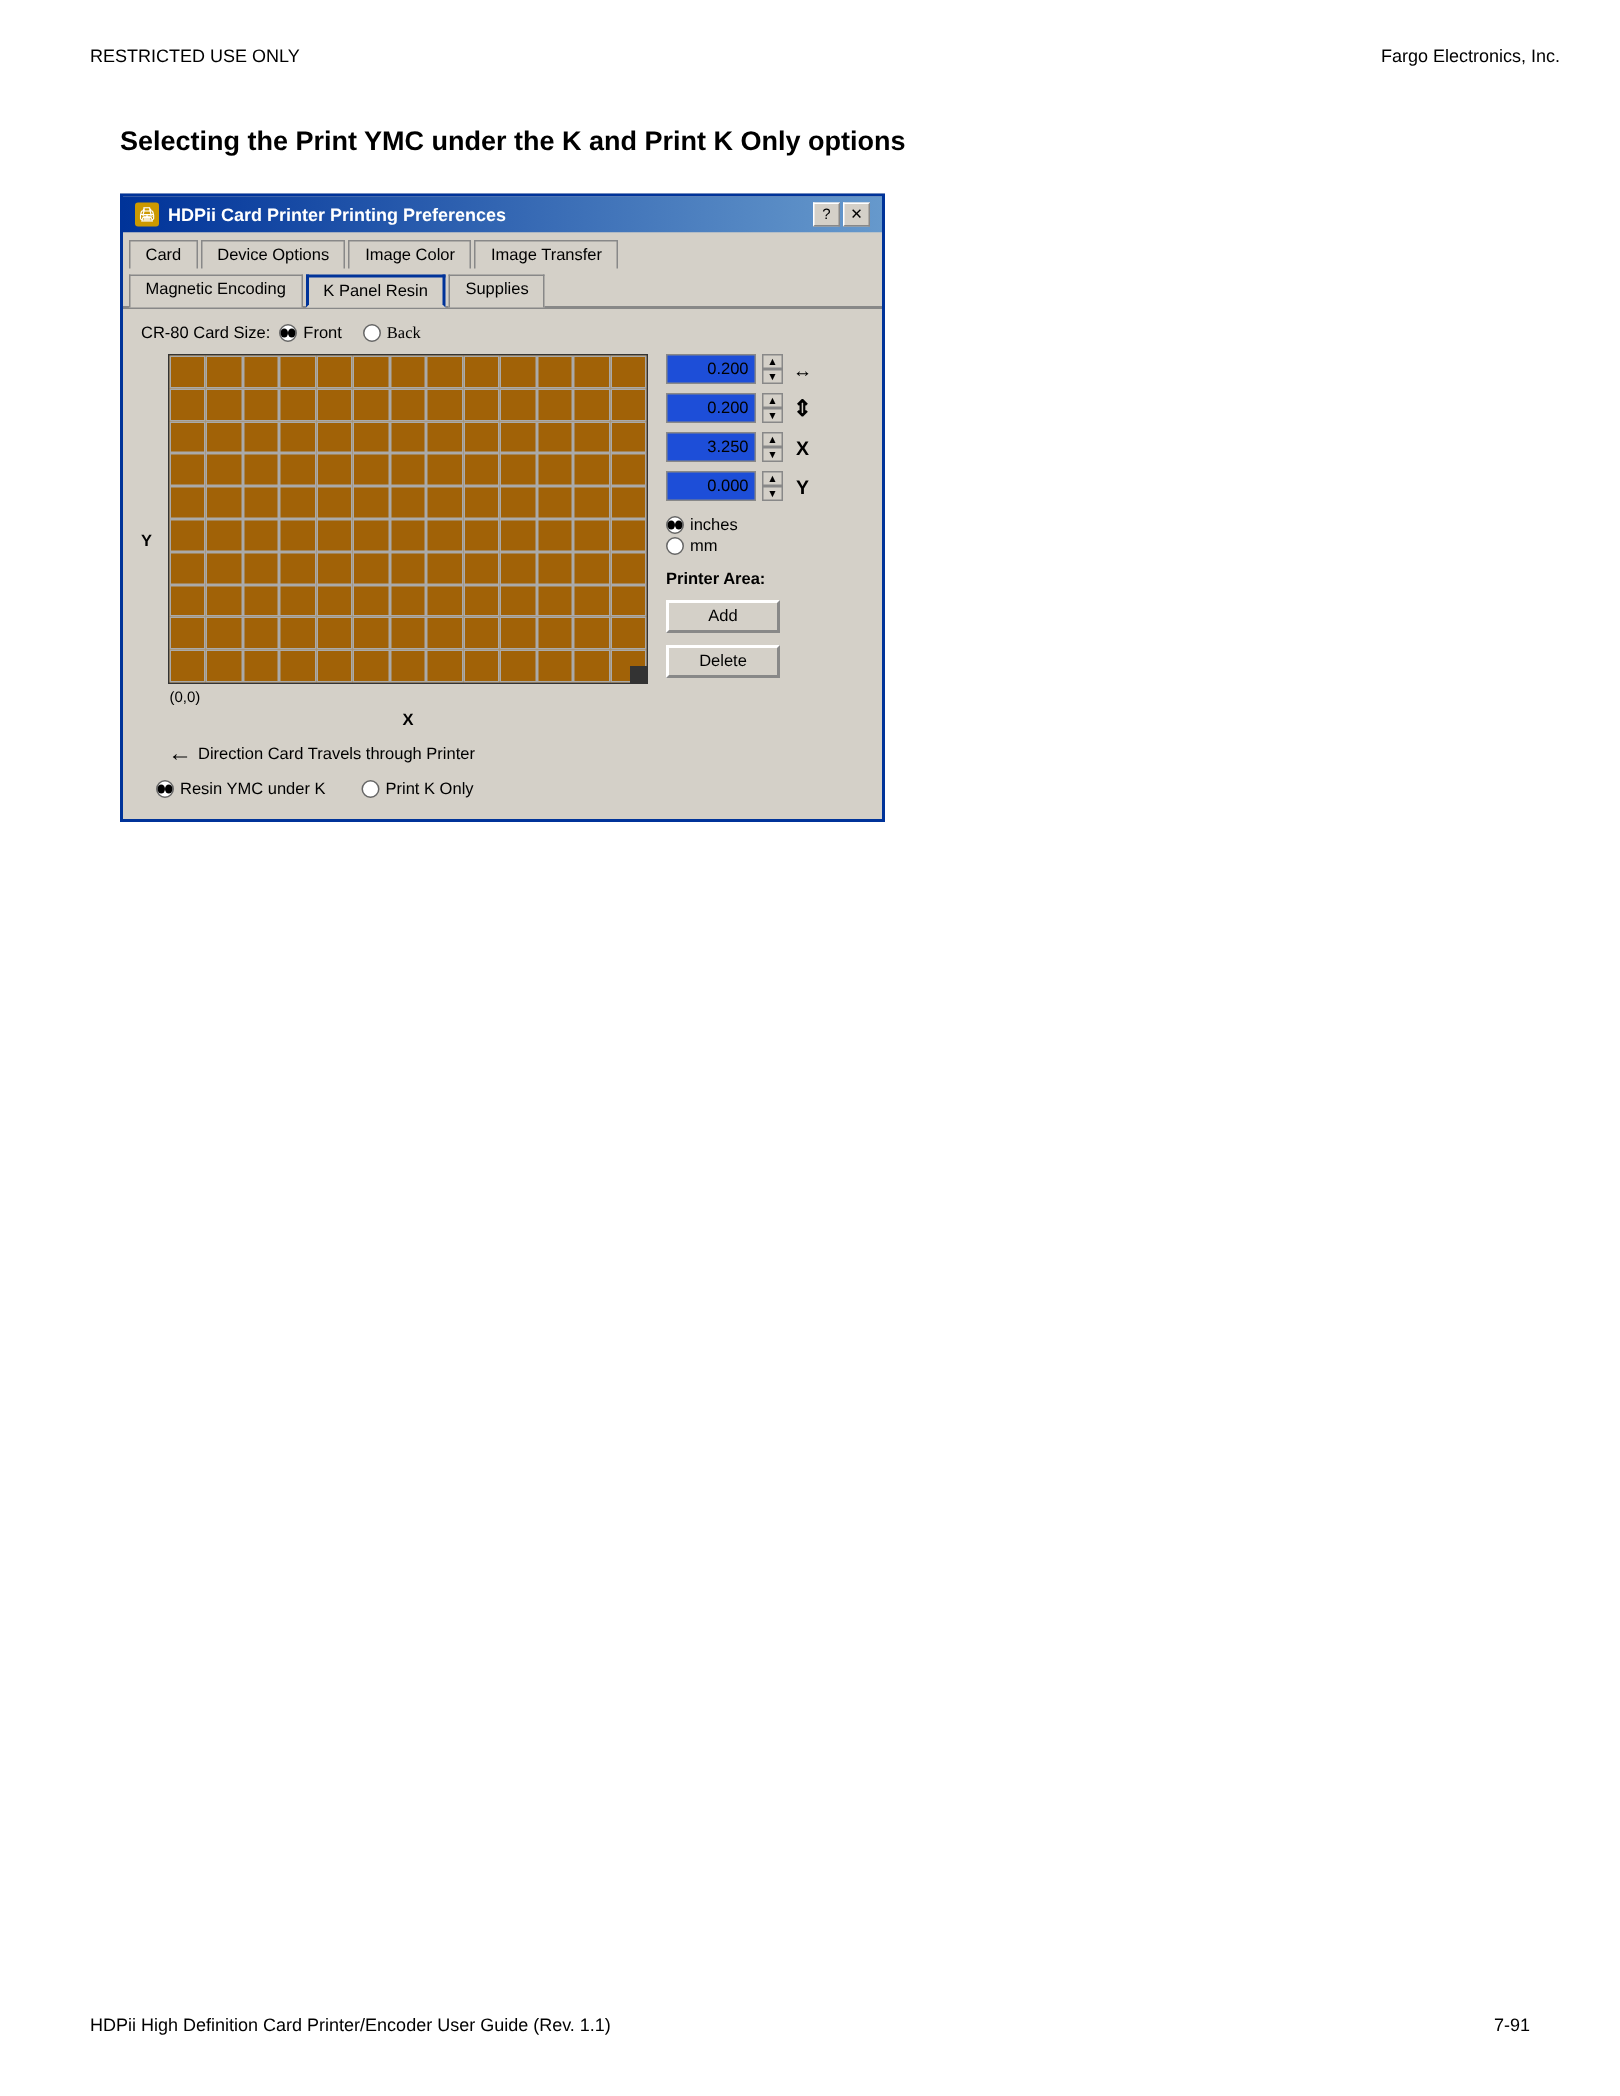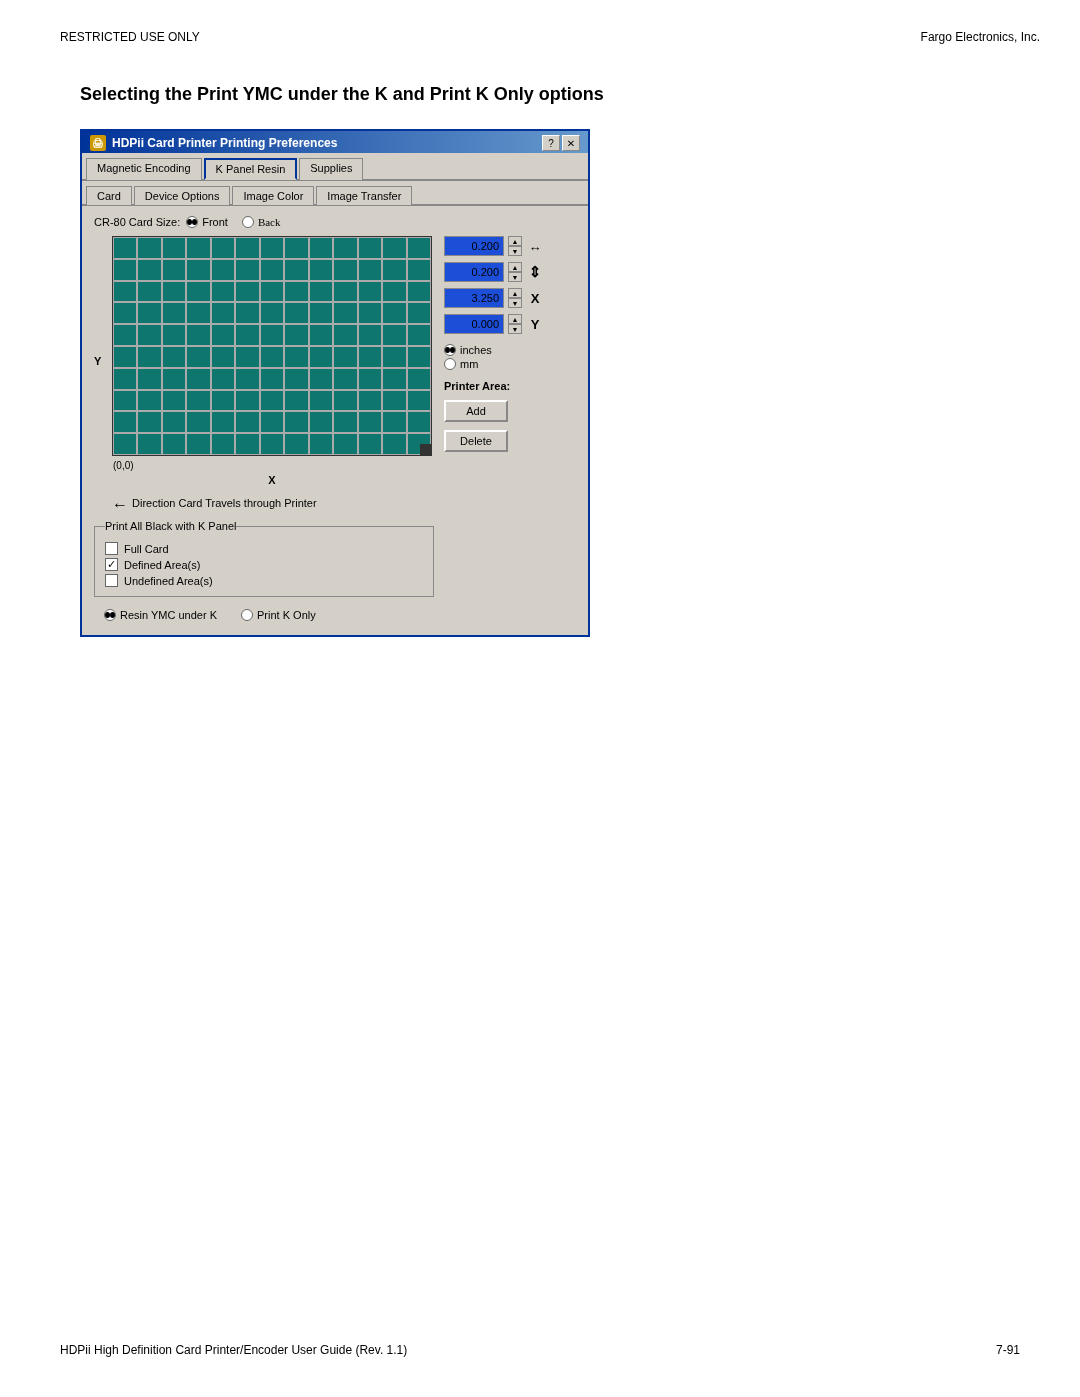--- a/index.html
+++ b/index.html
@@ -182,21 +182,21 @@
     }
 
     .card-grid {
       margin-left: 18px;
       width: 320px;
       height: 220px;
       border: 1px solid #333;
       display: grid;
       grid-template-columns: repeat(13, 1fr);
       grid-template-rows: repeat(10, 1fr);
-      background: #0f766e;
+      background: #a16207;
       position: relative;
     }
 
     .grid-cell {
       border: 0.5px solid #aaa;
     }
 
     .grid-corner-mark {
       position: absolute;
       bottom: -1px;
@@ -284,21 +284,21 @@
     }
 
     .defined-area-label {
       font-size: 11px;
       font-weight: bold;
       margin-top: 4px;
       margin-bottom: 4px;
     }
 
     .action-btn {
-      width: 64px;
+      width: 76px;
       height: 22px;
       background: #d4d0c8;
       border: 2px solid #888;
       border-top-color: #fff;
       border-left-color: #fff;
       font-size: 11px;
       cursor: pointer;
       margin-bottom: 4px;
       text-align: center;
     }
@@ -405,30 +405,30 @@
       <div class="dialog-titlebar-text">
         <span class="dialog-titlebar-icon">🖨</span>
         <span>HDPii Card Printer Printing Preferences</span>
       </div>
       <div class="dialog-titlebar-controls">
         <div class="titlebar-btn">?</div>
         <div class="titlebar-btn close">✕</div>
       </div>
     </div>
 
-    <div class="dialog-tabs" style="border-bottom: 2px solid #888; margin-top: -2px;">
-      <div class="tab">Magnetic Encoding</div>
-      <div class="tab selected-highlight">K Panel Resin</div>
-      <div class="tab">Supplies</div>
-    </div>
     <div class="dialog-tabs">
       <div class="tab">Card</div>
       <div class="tab">Device Options</div>
       <div class="tab">Image Color</div>
       <div class="tab">Image Transfer</div>
+    </div>
+    <div class="dialog-tabs" style="border-bottom: 2px solid #888; margin-top: -2px;">
+      <div class="tab">Magnetic Encoding</div>
+      <div class="tab selected-highlight">K Panel Resin</div>
+      <div class="tab">Supplies</div>
     </div>
 
     <div class="dialog-body">
 
       <div class="cr80-label">
         <span>CR-80 Card Size:</span>
         <div class="radio-group">
           <div class="radio-input selected">
               <div style="width:6px;height:6px;border-radius:50%;background:#000;"></div>
             </div>
@@ -639,36 +639,20 @@
           <button class="action-btn">Delete</button>
 
         </div>
       </div>
 
       <div class="direction-label">
         <span style="font-size:16px;">←</span>
         <span>Direction Card Travels through Printer</span>
       </div>
 
-      <fieldset class="print-black-group">
-        <legend class="group-legend">Print All Black with K Panel</legend>
-
-        <div class="checkbox-row">
-          <div class="checkbox-box"></div>
-          <span>Full Card</span>
-        </div>
-        <div class="checkbox-row">
-          <div class="checkbox-box checked"></div>
-          <span>Defined Area(s)</span>
-        </div>
-        <div class="checkbox-row">
-          <div class="checkbox-box"></div>
-          <span>Undefined Area(s)</span>
-        </div>
-      </fieldset>
 
       <div class="bottom-radio-row">
         <div class="radio-group">
           <div class="radio-input selected">
               <div style="width:6px;height:6px;border-radius:50%;background:#000;"></div>
             </div>
           <span>Resin YMC under K</span>
         </div>
         <div class="radio-group">
           <div class="radio-input"></div>

